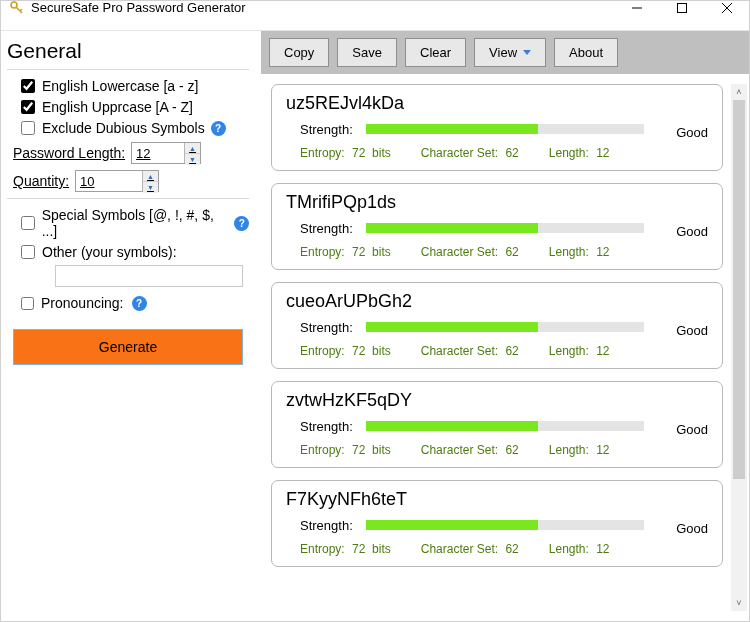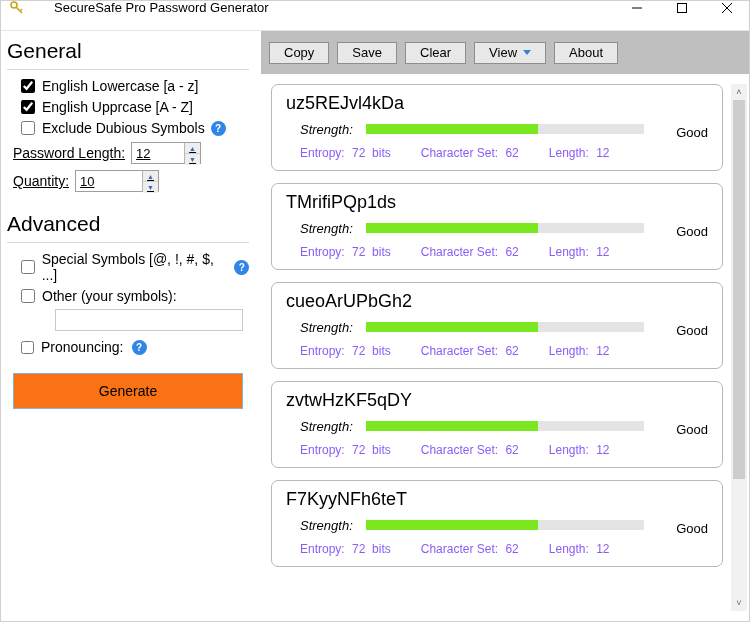--- a/index.html
+++ b/index.html
@@ -13,21 +13,20 @@
     height: 622px;
     overflow: hidden;
     border: 1px solid #d0d0d0;
   }
   .titlebar {
     display: flex;
     align-items: center;
     height: 30px;
     padding: 0 0 16px 8px;
     border-bottom: 1px solid #e5e5e5;
-    gap: 23px;
   }
   .titlebar .appicon {
     width: 16px; height: 16px;
     margin-right: 6px;
     display:flex;align-items:center;justify-content:center;
   }
   .titlebar .title { font-size: 13px; }
   .winbtns { margin-left: auto; display:flex; }
   .winbtn {
     width: 45px; height: 30px;
@@ -120,21 +119,21 @@
     flex:1; display:flex; flex-direction:column;
     background:#fff;
   }
   .toolbar {
     height:43px;
     background:#bfbfbf;
     display:flex; align-items:center;
     padding:0 8px; gap:8px;
   }
   .tbtn {
-    height:22px; padding:0 14px;
+    height:29px; padding:0 14px;
     background:#e8e8e8;
     border:1px solid #8e8e8e;
     font-size:13px;
     cursor:pointer;
     display:flex; align-items:center; gap:4px;
   }
   .dropdown-caret {
     width:0;height:0;
     border-left:4px solid transparent;
     border-right:4px solid transparent;
@@ -156,31 +155,31 @@
   .pw {
     font-family:"Segoe UI", Arial, sans-serif;
     font-size:18px;
     font-weight:400;
     margin-bottom:4px;
   }
   .strength-row {
     display:flex; align-items:center;
     margin:2px 0 6px 14px;
   }
-  .strength-label { width:66px; font-size:13px;font-style:italic; }
+  .strength-label { width:66px; font-size:13px; }
   .bar {
     flex:1; height:10px; background:#e4e4e4; border-radius:1px;
     position:relative; margin-right:14px;
   }
   .bar-fill { height:100%; background:#7be81f; }
   .verdict { width:50px; text-align:right; font-size:13px;margin-top:7px; }
   .meta {
     margin-left:14px;
     display:flex; gap:30px;
-    font-size:12px; color:#8b5cf6;
+    font-size:12px; color:#4d7c0f;
   }
   .meta span.val { margin-left:4px; }
 
   .vscroll {
     position:absolute; right:2px; top:10px; bottom:10px;
     width:16px;
     display:flex; flex-direction:column;
     background:#f1f1f1;
   }
   .vscroll .arrow { height:16px; text-align:center; font-size:9px; color:#666; line-height:16px; }
@@ -252,21 +251,20 @@
       <label>Quantity:</label>
       <span class="spinner">
         <input style="width: 66px;" value="10">
         <span class="spinbtns">
           <div>▲</div>
           <div>▼</div>
         </span>
       </span>
     </div>
 
-    <div class="section-title" style="margin-top:20px">Advanced</div>
     <hr class="hr">
 
     <div class="opt">
       <input type="checkbox" style="">
       <span>Special Symbols [@, !, #, $, ...]</span>
       <span class="help">?</span>
     </div>
     <div class="opt">
       <input type="checkbox" style="">
       <span>Other (your symbols):</span>

